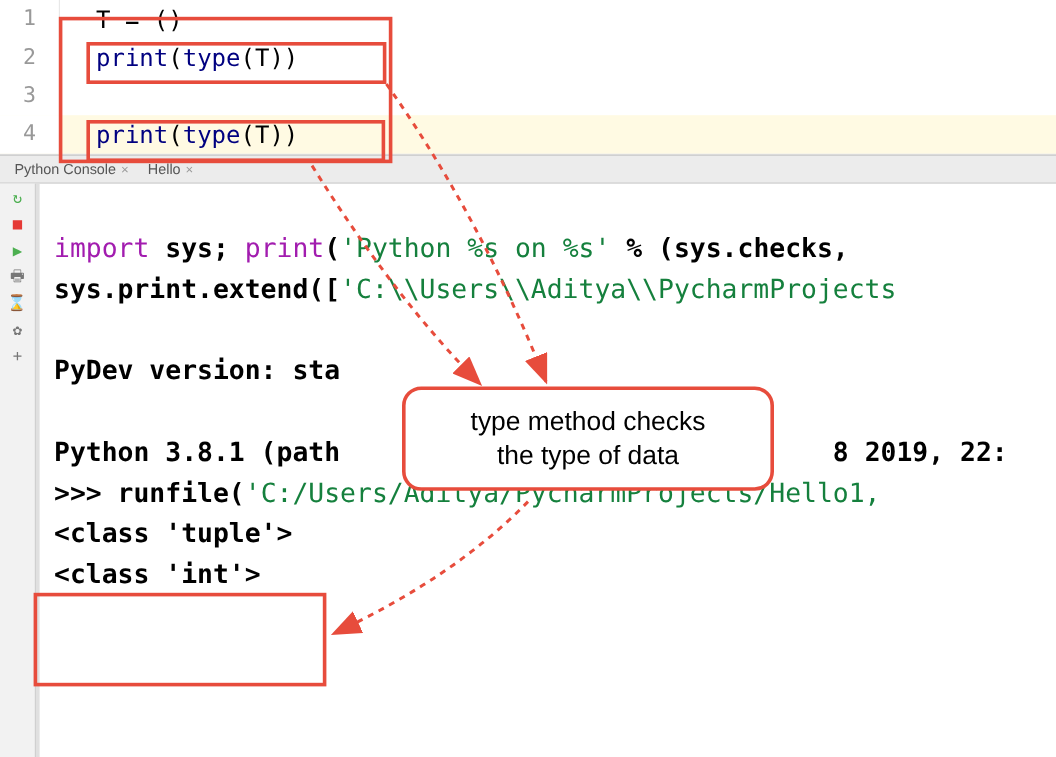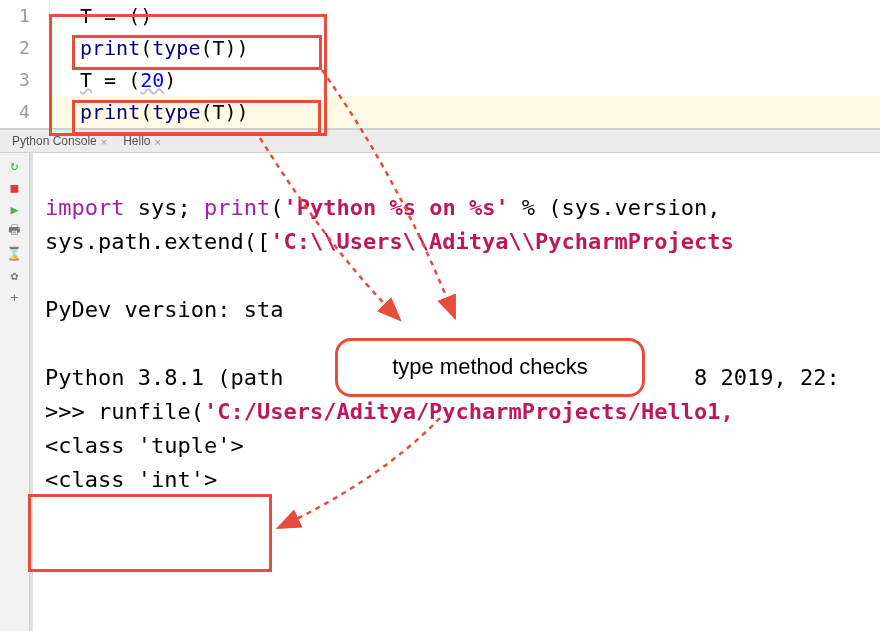--- a/index.html
+++ b/index.html
@@ -89,22 +89,22 @@
     .console-content {
       flex: 1;
       border-left: 3px solid #e0e0e0;
       padding: 4px 8px 4px 12px;
       font-size: 22px;
       line-height: 34px;
       white-space: pre;
       overflow: hidden;
     }
     .cons-import { color: #a21caf; }
-    .cons-plain { color: #000; }
-    .cons-teal { color: #be185d; font-weight: bold; margin-top: 28px; }
+    .cons-plain { color: #000; font-weight: bold; }
+    .cons-teal { color: #15803d; font-weight: normal; margin-top: 28px; }
     .annotation-box {
       position: absolute;
       border: 3px solid #e74c3c;
       pointer-events: none;
     }
     .callout {
       position: absolute;
       border: 3px solid #e74c3c;
       border-radius: 16px;
       background: #fff;
@@ -134,21 +134,20 @@
   <div class="code-line">
     <div class="gutter">1</div>
     <div class="code-content"><span class="plain">T = ()</span></div>
   </div>
   <div class="code-line">
     <div class="gutter">2</div>
     <div class="code-content"><span class="kw-builtin">print</span><span class="plain">(</span><span class="kw-builtin">type</span><span class="plain">(T))</span></div>
   </div>
   <div class="code-line">
     <div class="gutter">3</div>
-    <div class="code-content"><span class="plain wavy">T</span><span class="plain"> = (</span><span class="num wavy">20</span><span class="plain">)</span></div>
   </div>
   <div class="code-line highlighted">
     <div class="gutter">4</div>
     <div class="code-content"><span class="kw-builtin">print</span><span class="plain">(</span><span class="kw-builtin">type</span><span class="plain">(T))</span></div>
   </div>
 </div>
 
 <div class="tabs-bar">
   <div class="tab">
     <span>Python Console</span>
@@ -164,39 +163,40 @@
   <div class="console-toolbar">
     <div class="toolbar-icon green-play">↻</div>
     <div class="toolbar-icon red-stop">■</div>
     <div class="toolbar-icon green-play">▶</div>
     <div class="toolbar-icon gray-ic">🖶</div>
     <div class="toolbar-icon gray-ic">⌛</div>
     <div class="toolbar-icon gray-ic">✿</div>
     <div class="toolbar-icon gray-ic">+</div>
   </div>
   <div class="console-content">
-<span class="cons-import">import</span><span class="cons-plain"> sys; </span><span class="cons-import">print</span><span class="cons-plain">(</span><span class="cons-teal">'Python %s on %s'</span><span class="cons-plain"> % (sys.version, </span>
-<span class="cons-plain">sys.path.extend([</span><span class="cons-teal">'C:\\Users\\Aditya\\PycharmProjects</span>
+<span class="cons-import">import</span><span class="cons-plain"> sys; </span><span class="cons-import">print</span><span class="cons-plain">(</span><span class="cons-teal">'Python %s on %s'</span><span class="cons-plain"> % (sys.checks, </span>
+<span class="cons-plain">sys.print.extend([</span><span class="cons-teal">'C:\\Users\\Aditya\\PycharmProjects</span>
 <span></span>
 <span class="cons-plain">PyDev version: sta</span>
 <span></span>
 <span class="cons-plain">Python 3.8.1 (path</span>                               <span class="cons-plain">8 2019, 22:</span>
 <span class="cons-plain">&gt;&gt;&gt; runfile(</span><span class="cons-teal">'C:/Users/Aditya/PycharmProjects/Hello1,</span>
 <span class="cons-plain">&lt;class 'tuple'&gt;</span>
 <span class="cons-plain">&lt;class 'int'&gt;</span>
 </div>
 </div>
 
 <div class="annotation-box" style="left:49px; top:14px; width:278px; height:122px;"></div>
 <div class="annotation-box" style="left:72px; top:35px; width:250px; height:35px;"></div>
 <div class="annotation-box" style="left:72px; top:100px; width:249px; height:35px;"></div>
 <div class="annotation-box" style="left:28px; top:494px; width:244px; height:78px;"></div>
 
-<div class="callout" style="left:335px; top:322px; width:310px;margin-top:16px;">
+<div class="callout" style="left:335px; top:322px; width:310px;">
   <div>type method checks</div>
+  <div>the type of data</div>
 </div>
 
 <svg class="arrows">
   <defs>
     <marker id="arrowhead" markerWidth="10" markerHeight="8" refX="9" refY="4" orient="auto">
       <polygon points="0 0, 10 4, 0 8" fill="#e74c3c"></polygon>
     </marker>
   </defs>
 
   <path d="M 322 70 Q 400 180 455 318" stroke="#e74c3c" stroke-width="2.5" stroke-dasharray="5,5" fill="none" marker-end="url(#arrowhead)"></path>

